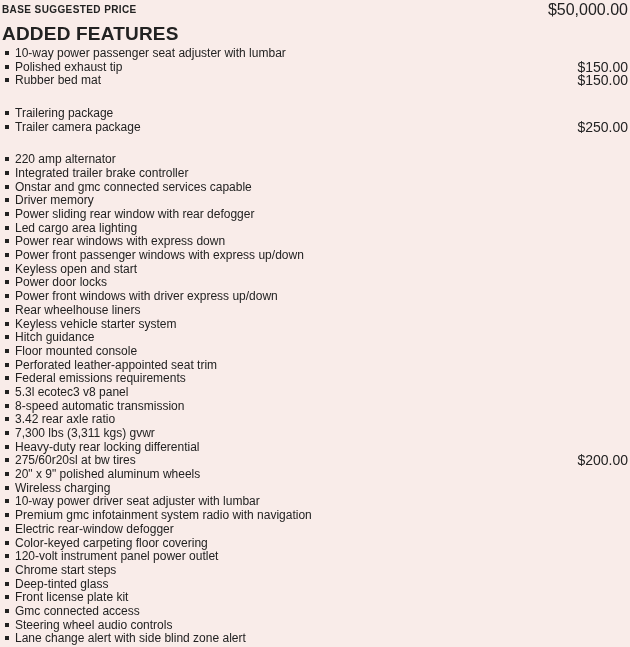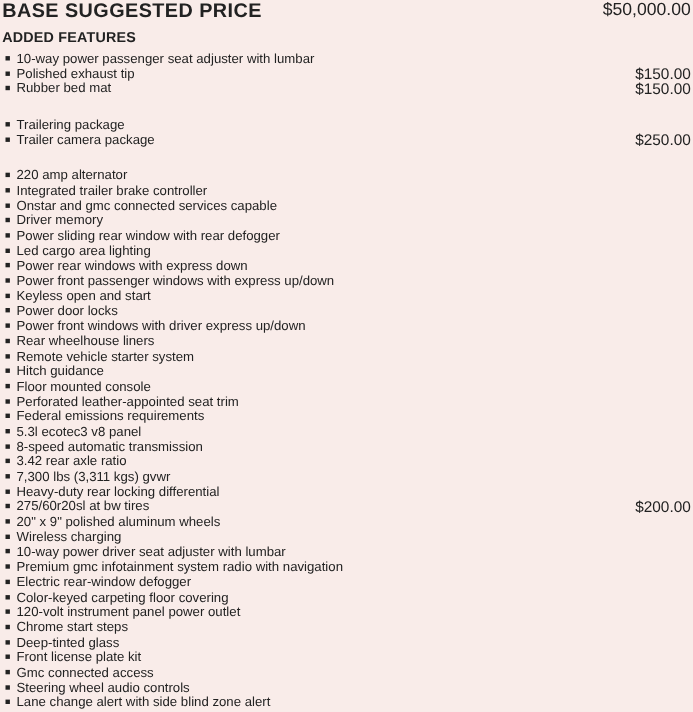--- a/index.html
+++ b/index.html
@@ -12,32 +12,32 @@
     font-family: "Liberation Sans", sans-serif;
     overflow: hidden;
     padding: 1px 2px 0 2px;
   }
   .hdr-row {
     display: flex;
     justify-content: space-between;
     align-items: flex-start;
   }
   h1.base-title {
-    font-size: 18px;
+    font-size: 10px;
     font-weight: bold;
     margin: 0;
     line-height: 17px;
     letter-spacing: 0.4px;
   }
   .hdr-price {
     font-size: 16px;
     line-height: 17px;
   }
   h2.section-title {
-    font-size: 13px;
+    font-size: 19px;
     font-weight: bold;
     margin: 9px 0 0 0;
     line-height: 13px;
     letter-spacing: 0.2px;
   }
   #features { margin-top: 6px; }
   .group { margin-top: 19px; }
   .group:first-child { margin-top: 0; }
   .row {
     display: flex;
@@ -171,21 +171,21 @@
   </div>
 
   <div class="row">
     <span class="bullet"></span>
     <span class="label">Rear wheelhouse liners</span>
     <span class="price"></span>
   </div>
 
   <div class="row">
     <span class="bullet"></span>
-    <span class="label">Remote vehicle starter system</span>
+    <span class="label">Keyless vehicle starter system</span>
     <span class="price"></span>
   </div>
 
   <div class="row">
     <span class="bullet"></span>
     <span class="label">Hitch guidance</span>
     <span class="price"></span>
   </div>
 
   <div class="row">

